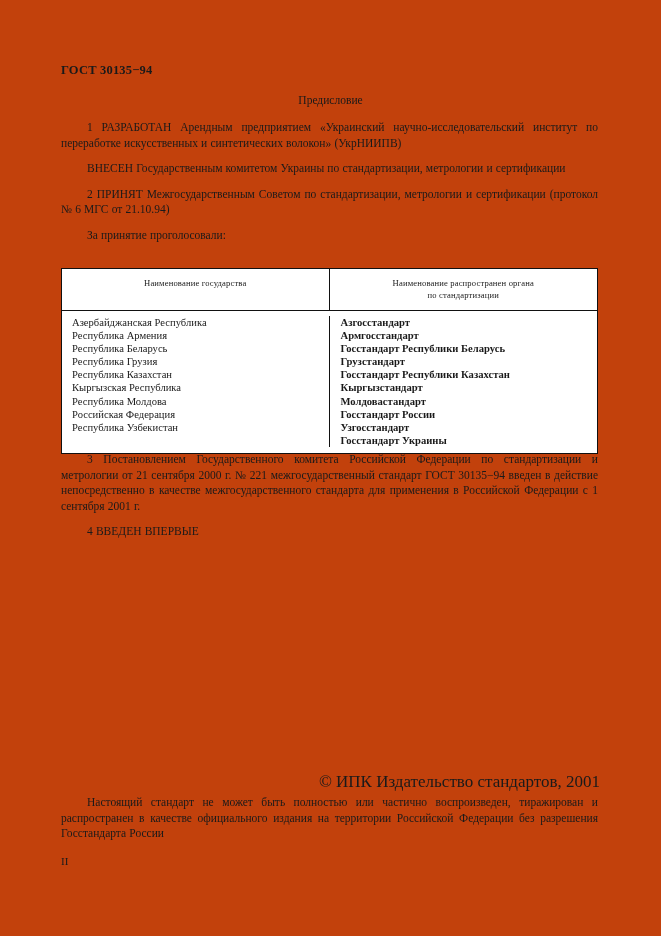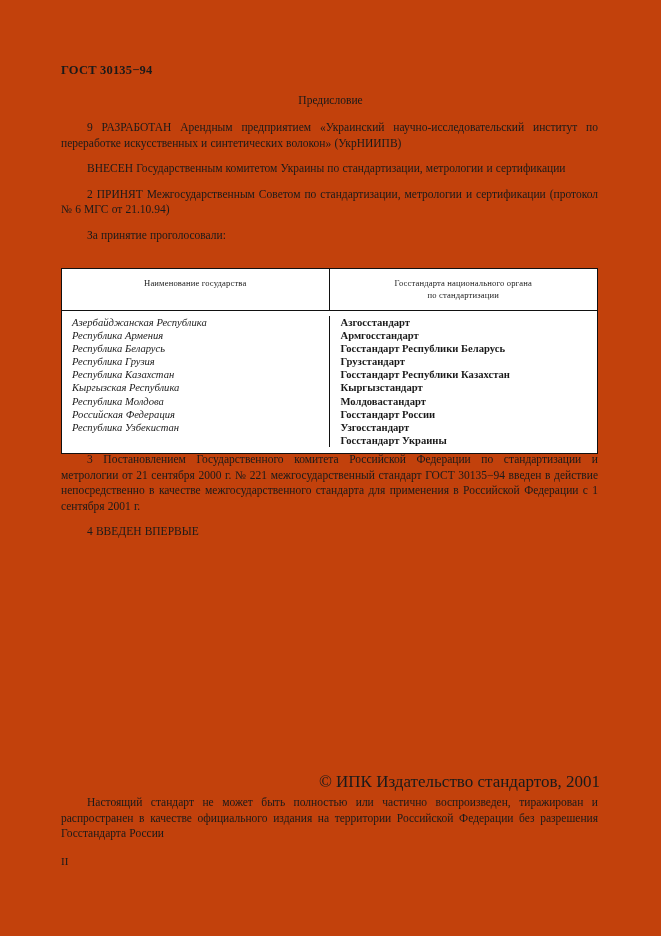--- a/index.html
+++ b/index.html
@@ -82,21 +82,21 @@
   .votes-table .th.col-right { width: 268px; }
 
   .votes-table .tbody {
     display: flex;
     padding: 5px 0 6px 0;
   }
   .votes-table .tcol {
     box-sizing: border-box;
     padding: 0 6px 0 10px;
   }
-  .votes-table .tcol.col-left  { width: 268px; border-right: 1.2px solid #111; font-style: italic; }
+  .votes-table .tcol.col-left  { width: 268px; border-right: 1.2px solid #111; }
   .votes-table .tcol.col-right { width: 268px; padding-left: 11px; font-weight: bold; }
   .votes-table .cell {
     font-size: 10.6px;
     line-height: 13.1px;
     white-space: nowrap;
   }
 
   
   .lower-area {
     position: absolute;
@@ -129,31 +129,31 @@
 </head>
 <body>
 
 <div class="page">
 
   <div class="doc-number">ГОСТ 30135−94</div>
 
   <div class="section-title">Предисловие</div>
 
   <div class="body-area">
-    <p class="para">9 РАЗРАБОТАН Арендным предприятием «Украинский научно-исследовательский институт по переработке искусственных и синтетических волокон» (УкрНИИПВ)</p>
+    <p class="para">1 РАЗРАБОТАН Арендным предприятием «Украинский научно-исследовательский институт по переработке искусственных и синтетических волокон» (УкрНИИПВ)</p>
     <p class="para">ВНЕСЕН Государственным комитетом Украины по стандартизации, метрологии и сертификации</p>
     <p class="para">2 ПРИНЯТ Межгосударственным Советом по стандартизации, метрологии и сертификации (протокол № 6 МГС от 21.10.94)</p>
     <p class="para tight">За принятие проголосовали:</p>
   </div>
 
   <div class="votes-table">
     <div class="thead">
       <div class="th col-left">Наименование государства</div>
       <div class="th col-right">
-        <div>Госстандарта национального органа</div>
+        <div>Наименование распространен органа</div>
         <div>по стандартизации</div>
       </div>
     </div>
     <div class="tbody">
       <div class="tcol col-left">
         <div class="cell">Азербайджанская Республика</div>
         <div class="cell">Республика Армения</div>
         <div class="cell">Республика Беларусь</div>
         <div class="cell">Республика Грузия</div>
         <div class="cell">Республика Казахстан</div>

